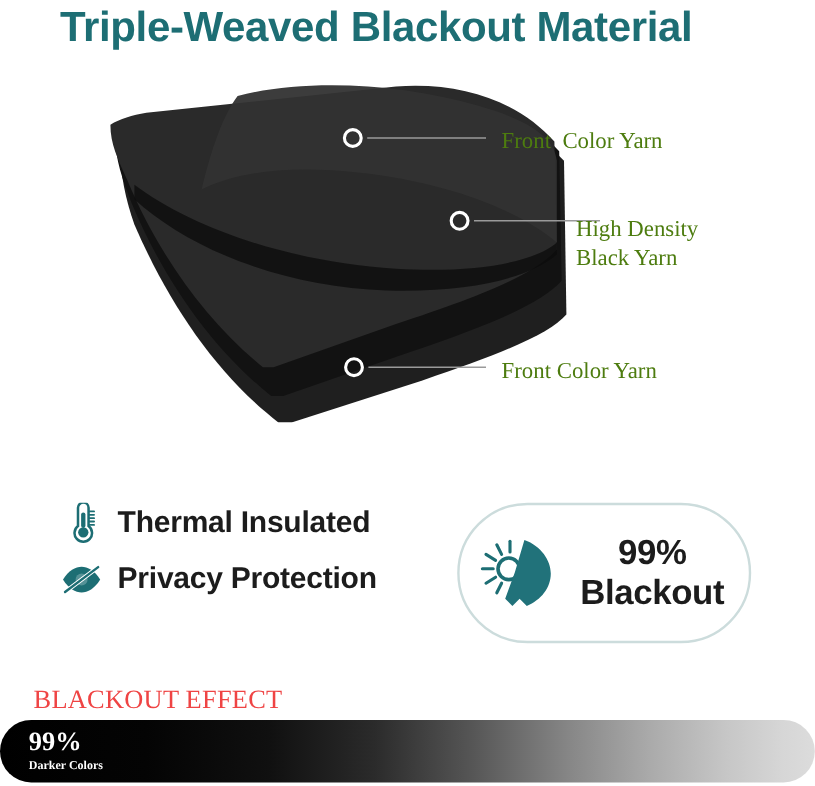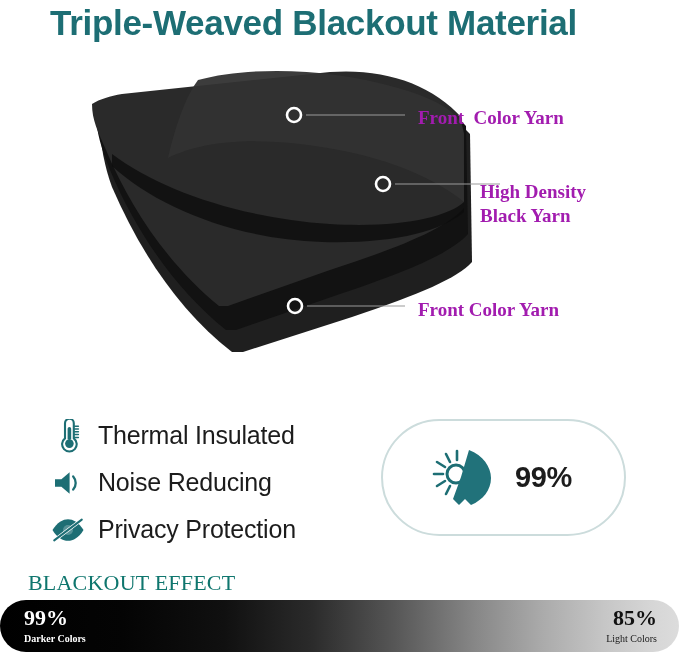--- a/index.html
+++ b/index.html
@@ -38,23 +38,23 @@
     left: 0;
     top: 62px;
     width: 679px;
     height: 290px;
   }
   #fabric-illustration svg { display: block; }
 
   .callout-text {
     position: absolute;
     font-family: "Liberation Serif", serif;
-    font-weight: bold;
+    font-weight: normal;
     font-size: 19px;
-    color: #a21caf;
+    color: #4d7c0f;
     line-height: 24px;
     white-space: pre;
   }
   #callout-front-label  { left: 418px; top: 106px; }
   #callout-high-label   { left: 480px; top: 180px; }
   #callout-back-label   { left: 418px; top: 298px; }
 
   
   #feature-list {
     position: absolute;
@@ -70,21 +70,21 @@
   .feature-icon {
     width: 40px;
     height: 40px;
     flex: 0 0 40px;
     display: flex;
     align-items: center;
     justify-content: center;
   }
   .feature-label {
     font-family: "Liberation Sans", sans-serif;
-    font-weight: normal;
+    font-weight: bold;
     font-size: 25px;
     color: #1c1c1c;
     margin-left: 10px;
     white-space: nowrap;
     letter-spacing: -0.2px;
   }
 
   
   #blackout-badge {
     position: absolute;
@@ -118,21 +118,21 @@
   }
 
   
   #blackout-effect-heading {
     position: absolute;
     left: 28px;
     top: 570px;
     font-family: "Liberation Serif", serif;
     font-weight: normal;
     font-size: 22px;
-    color: #0f766e;
+    color: #ef4444;
     letter-spacing: 0.2px;
     white-space: nowrap;
   }
   #gradient-bar {
     position: absolute;
     left: 0px;
     top: 600px;
     width: 679px;
     height: 52px;
     border-radius: 26px;
@@ -250,29 +250,20 @@
           <line x1="21.6" y1="10" x2="25.4" y2="10"></line>
           <line x1="21.6" y1="12.8" x2="25.4" y2="12.8"></line>
           <line x1="21.6" y1="15.6" x2="25.4" y2="15.6"></line>
           <line x1="21.6" y1="18.4" x2="25.4" y2="18.4"></line>
         </g>
       </svg>
     </span>
     <span class="feature-label">Thermal Insulated</span>
   </div>
 
-  <div class="feature-row">
-    <span class="feature-icon">
-      <svg width="32" height="28" viewBox="0 0 32 28" xmlns="http://www.w3.org/2000/svg">
-        <path d="M3 10.3 H9.4 L17.6 3.2 V24.8 L9.4 17.7 H3 Z" fill="#1d6e74"></path>
-        <path d="M21.2 7.4 a10 10 0 0 1 0 13.2" fill="none" stroke="#1d6e74" stroke-width="2.3" stroke-linecap="round"></path>
-      </svg>
-    </span>
-    <span class="feature-label">Noise Reducing</span>
-  </div>
 
   <div class="feature-row">
     <span class="feature-icon">
       <svg width="36" height="26" viewBox="0 0 36 26" xmlns="http://www.w3.org/2000/svg">
         <path d="M2.5 13 C7 5.4, 13 2.2, 18 2.2 C23 2.2, 29 5.4, 33.5 13
                  C29 20.6, 23 23.8, 18 23.8 C13 23.8, 7 20.6, 2.5 13 Z" fill="#1d6e74"></path>
         <circle cx="18" cy="13" r="5" fill="#ffffff" opacity="0.25"></circle>
         <line x1="4.2" y1="23.4" x2="31.8" y2="2.6" stroke="#ffffff" stroke-width="3.6" stroke-linecap="round"></line>
         <line x1="4.2" y1="23.4" x2="31.8" y2="2.6" stroke="#1d6e74" stroke-width="2" stroke-linecap="round"></line>
       </svg>
@@ -296,27 +287,24 @@
       </g>
 
       <circle cx="25" cy="27" r="9" fill="none" stroke="#1d6e74" stroke-width="3"></circle>
 
       <path d="M38 3 C 52 8, 60 20, 60 31 C 60 43, 52 53, 40 58
                L 34 52 L 28 58 L 22 52 L 30 30 Z" fill="#21727a"></path>
     </svg>
   </span>
   <span id="blackout-badge-text">
     <span>99%</span><br>
+    <span>Blackout</span>
   </span>
 </div>
 
 <div id="blackout-effect-heading">BLACKOUT EFFECT</div>
 
 <div id="gradient-bar">
   <div class="bar-group" id="bar-left-group">
     <div class="bar-pct">99%</div>
     <div class="bar-sub">Darker Colors</div>
   </div>
-  <div class="bar-group" id="bar-right-group">
-    <div class="bar-pct">85%</div>
-    <div class="bar-sub">Light Colors</div>
-  </div>
 </div>
 
 </body></html>

